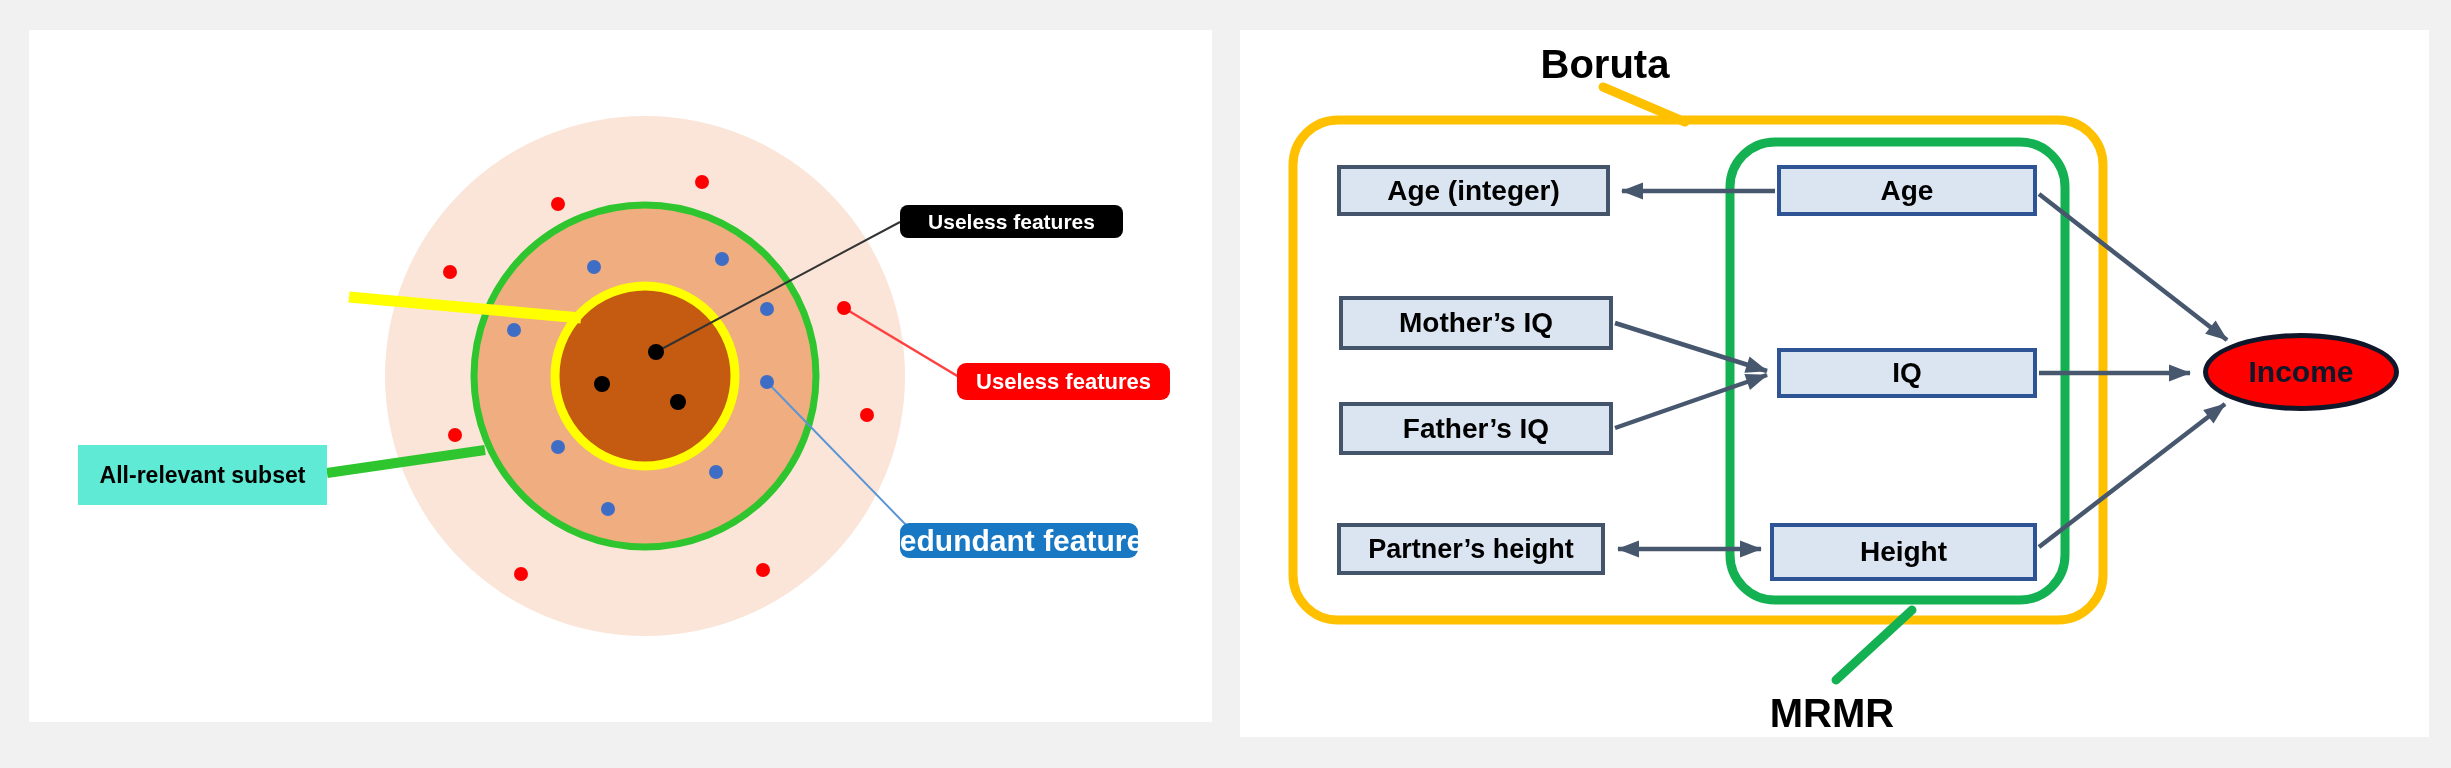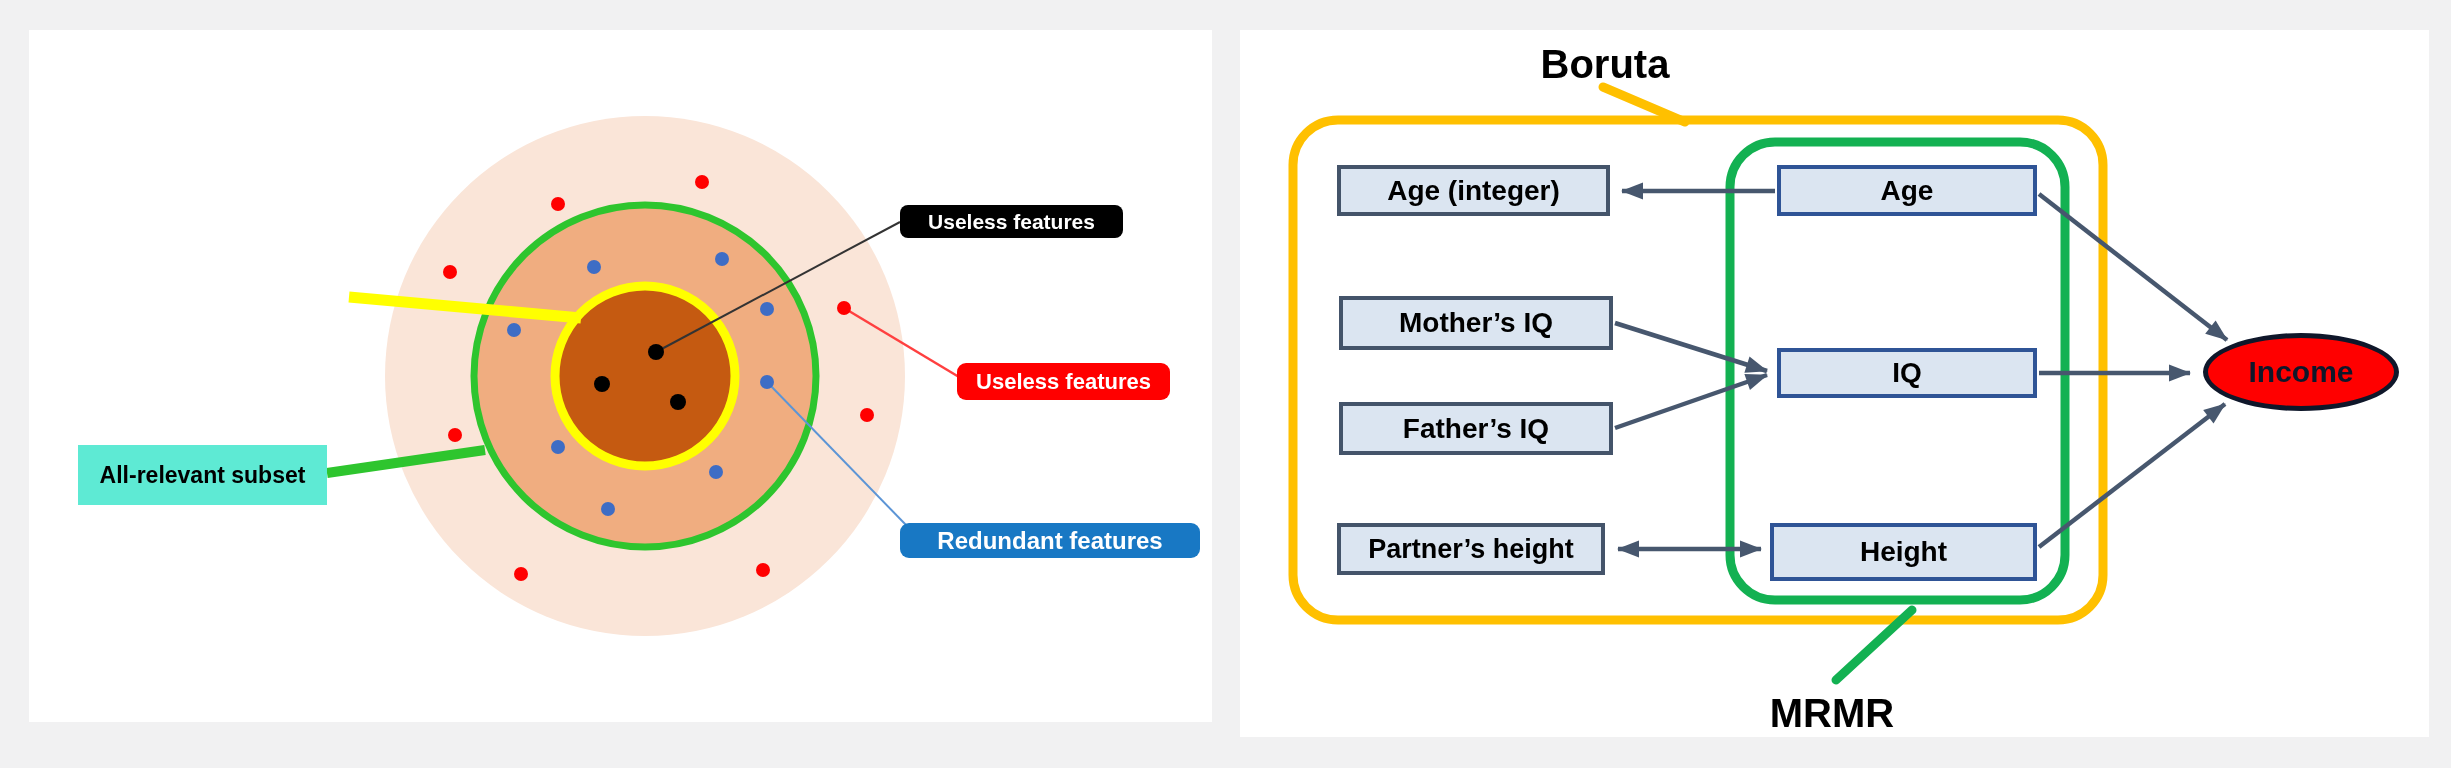--- a/index.html
+++ b/index.html
@@ -15,21 +15,21 @@
   .layer{position:absolute;left:0;top:0;}
   .abs{position:absolute;box-sizing:border-box;display:flex;align-items:center;justify-content:center;text-align:center;}
 
   
   .tag{font-weight:bold;color:#000;}
   #tag-minimal{left:24px;top:233px;width:296px;height:82px;background:#FFFF00;font-size:24px;}
   #tag-allrelevant{left:49px;top:415px;width:249px;height:60px;background:#5eead4;font-size:23px;}
   .callout{font-weight:bold;color:#fff;white-space:nowrap;}
   #callout-relevant{left:871px;top:175px;width:223px;height:33px;background:#000000;border-radius:8px;font-size:21px;}
   #callout-useless{left:928px;top:333px;width:213px;height:37px;background:#FF0000;border-radius:9px;font-size:22px;}
-  #callout-redundant{left:871px;top:493px;width:300px;height:35px;background:#1878C4;border-radius:9px;font-size:24px;}
+  #callout-redundant{left:871px;top:493px;width:238px;height:35px;background:#1878C4;border-radius:9px;font-size:30px;}
 
   
   .node{background:#DBE5F1;font-weight:bold;color:#000000;font-size:28px;white-space:nowrap;}
   .n-left{border:4px solid #44546A;}
   .n-right{border:4px solid #2F5496;}
   #node-age-integer{left:97px;top:135px;width:273px;height:51px;}
   #node-age{left:537px;top:135px;width:260px;height:51px;}
   #node-mother-iq{left:99px;top:266px;width:274px;height:54px;}
   #node-father-iq{left:99px;top:372px;width:274px;height:53px;}
   #node-iq{left:537px;top:318px;width:260px;height:50px;}

